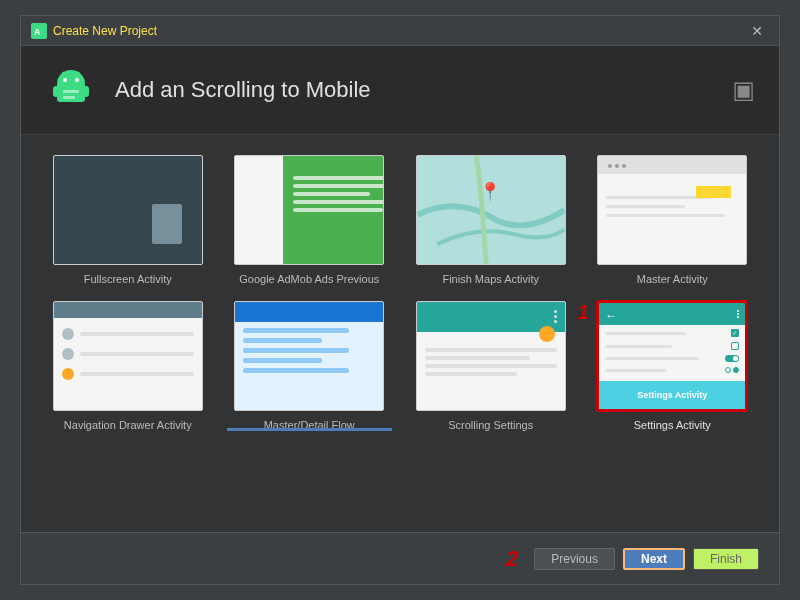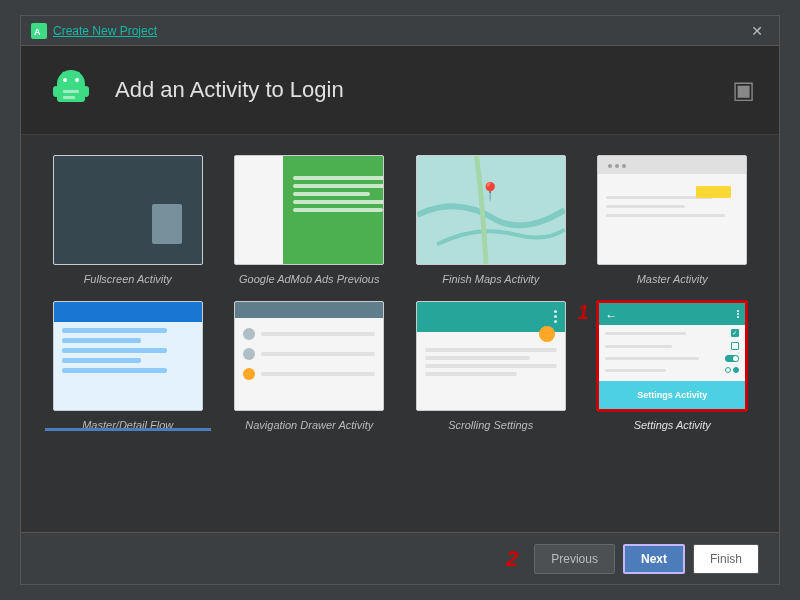--- a/index.html
+++ b/index.html
@@ -34,23 +34,22 @@
     .title-bar-left {
       display: flex;
       align-items: center;
       gap: 6px;
     }
     .title-bar-icon {
       width: 16px;
       height: 16px;
     }
     .title-bar-text {
-      color: #14b8a6;
+      color: #fde047;
       font-size: 12px;
-      text-decoration: underline;
     }
     .close-btn {
       color: #bbb;
       font-size: 14px;
       cursor: pointer;
       background: none;
       border: none;
       padding: 2px 6px;
     }
     .header {
@@ -106,21 +105,20 @@
       border: 1px solid #ccc;
     }
     .activity-item.selected .activity-thumb {
       border: 2px solid #cc0000;
       box-shadow: 0 0 0 1px #cc0000;
     }
     .activity-label {
       color: #bbb;
       font-size: 11px;
       text-align: center;
-      font-style: italic;
     }
     .activity-item.selected .activity-label {
       color: #e0e0e0;
     }
     
     .thumb-fullscreen {
       background: #37474f;
       width: 100%;
       height: 100%;
       position: relative;
@@ -428,41 +426,41 @@
       background: #3c3f41;
       height: 52px;
       display: flex;
       align-items: center;
       justify-content: flex-end;
       padding: 0 20px;
       gap: 8px;
       border-top: 1px solid #555;
     }
     .btn {
-      height: 30px;
+      height: 22px;
       padding: 0 16px;
       border: none;
       border-radius: 2px;
       font-size: 12px;
       cursor: pointer;
       font-family: inherit;
     }
     .btn-default {
       background: #4c5052;
       color: #bbb;
       border: 1px solid #666;
     }
     .btn-next-highlighted {
       background: #4c7cba;
       color: #fff;
-      border: 2px solid #c4b5fd;
+      border: 2px solid #fdba74;
       font-weight: bold;
     }
     .btn-disabled {
-      background: #ffffff;
+      background: #bef264;
       color: #666;
       border: 1px solid #555;
       cursor: default;
     }
     .underline-selected {
       position: absolute;
       bottom: 0;
       left: 0;
       right: 0;
       height: 3px;
@@ -495,21 +493,21 @@
       <rect x="12" y="20" width="28" height="18" rx="3" fill="#3ddc84"></rect>
       <rect x="8" y="22" width="6" height="11" rx="3" fill="#3ddc84"></rect>
       <rect x="38" y="22" width="6" height="11" rx="3" fill="#3ddc84"></rect>
       <circle cx="20" cy="16" r="2" fill="white"></circle>
       <circle cx="32" cy="16" r="2" fill="white"></circle>
       <line x1="18" y1="8" x2="22" y2="14" stroke="#3ddc84" stroke-width="2"></line>
       <line x1="34" y1="8" x2="30" y2="14" stroke="#3ddc84" stroke-width="2"></line>
       <rect x="18" y="26" width="16" height="3" rx="1" fill="white" opacity="0.5"></rect>
       <rect x="18" y="32" width="12" height="3" rx="1" fill="white" opacity="0.5"></rect>
     </svg>
-    <h2 class="header-title">Add an Activity to Login</h2>
+    <h2 class="header-title">Add an Scrolling to Mobile</h2>
     <div class="header-right">
       <span class="phone-icon">▣</span>
     </div>
   </div>
 
   <div class="content">
     <div class="grid">
 
       <div class="activity-item item-wrapper">
         <div class="activity-thumb">
@@ -565,58 +563,58 @@
               <div style="height:3px;background:#e0e0e0;border-radius:2px;margin-bottom:6px;width:60%"></div>
               <div style="height:3px;background:#e0e0e0;border-radius:2px;margin-bottom:6px;width:90%"></div>
             </div>
           </div>
         </div>
         <span class="activity-label">Master Activity</span>
       </div>
 
       <div class="activity-item item-wrapper">
         <div class="activity-thumb">
+          <div class="thumb-nav">
+            <div class="nav-top"></div>
+            <div class="nav-circles">
+              <div class="nav-circle-row">
+                <div class="nav-circle"></div>
+                <div class="nav-circle-line"></div>
+              </div>
+              <div class="nav-circle-row">
+                <div class="nav-circle"></div>
+                <div class="nav-circle-line"></div>
+              </div>
+              <div class="nav-circle-row">
+                <div class="nav-circle" style="background:#ffa726"></div>
+                <div class="nav-circle-line" style="width:40%"></div>
+              </div>
+            </div>
+          </div>
+        </div>
+        <span class="activity-label">Navigation Drawer Activity</span>
+      </div>
+
+      <div class="activity-item item-wrapper">
+        <div class="activity-thumb">
           <div class="thumb-master">
             <div class="master-top"></div>
             <div class="master-lines">
               <div class="master-line medium"></div>
               <div class="master-line short"></div>
               <div class="master-line medium"></div>
               <div class="master-line short"></div>
               <div class="master-line medium"></div>
             </div>
           </div>
         </div>
         <span class="activity-label">Master/Detail Flow</span>
         <div class="underline-selected"></div>
       </div>
 
-      <div class="activity-item item-wrapper">
-        <div class="activity-thumb">
-          <div class="thumb-nav">
-            <div class="nav-top"></div>
-            <div class="nav-circles">
-              <div class="nav-circle-row">
-                <div class="nav-circle"></div>
-                <div class="nav-circle-line"></div>
-              </div>
-              <div class="nav-circle-row">
-                <div class="nav-circle"></div>
-                <div class="nav-circle-line"></div>
-              </div>
-              <div class="nav-circle-row">
-                <div class="nav-circle" style="background:#ffa726"></div>
-                <div class="nav-circle-line" style="width:40%"></div>
-              </div>
-            </div>
-          </div>
-        </div>
-        <span class="activity-label">Navigation Drawer Activity</span>
-      </div>
-
       <div class="activity-item item-wrapper" style="position:relative">
         <div class="activity-thumb">
           <div class="thumb-scroll">
             <div class="scroll-top">
               <div class="scroll-dots">
                 <div class="scroll-dot"></div>
                 <div class="scroll-dot"></div>
                 <div class="scroll-dot"></div>
               </div>
               <div class="scroll-fab"></div>

